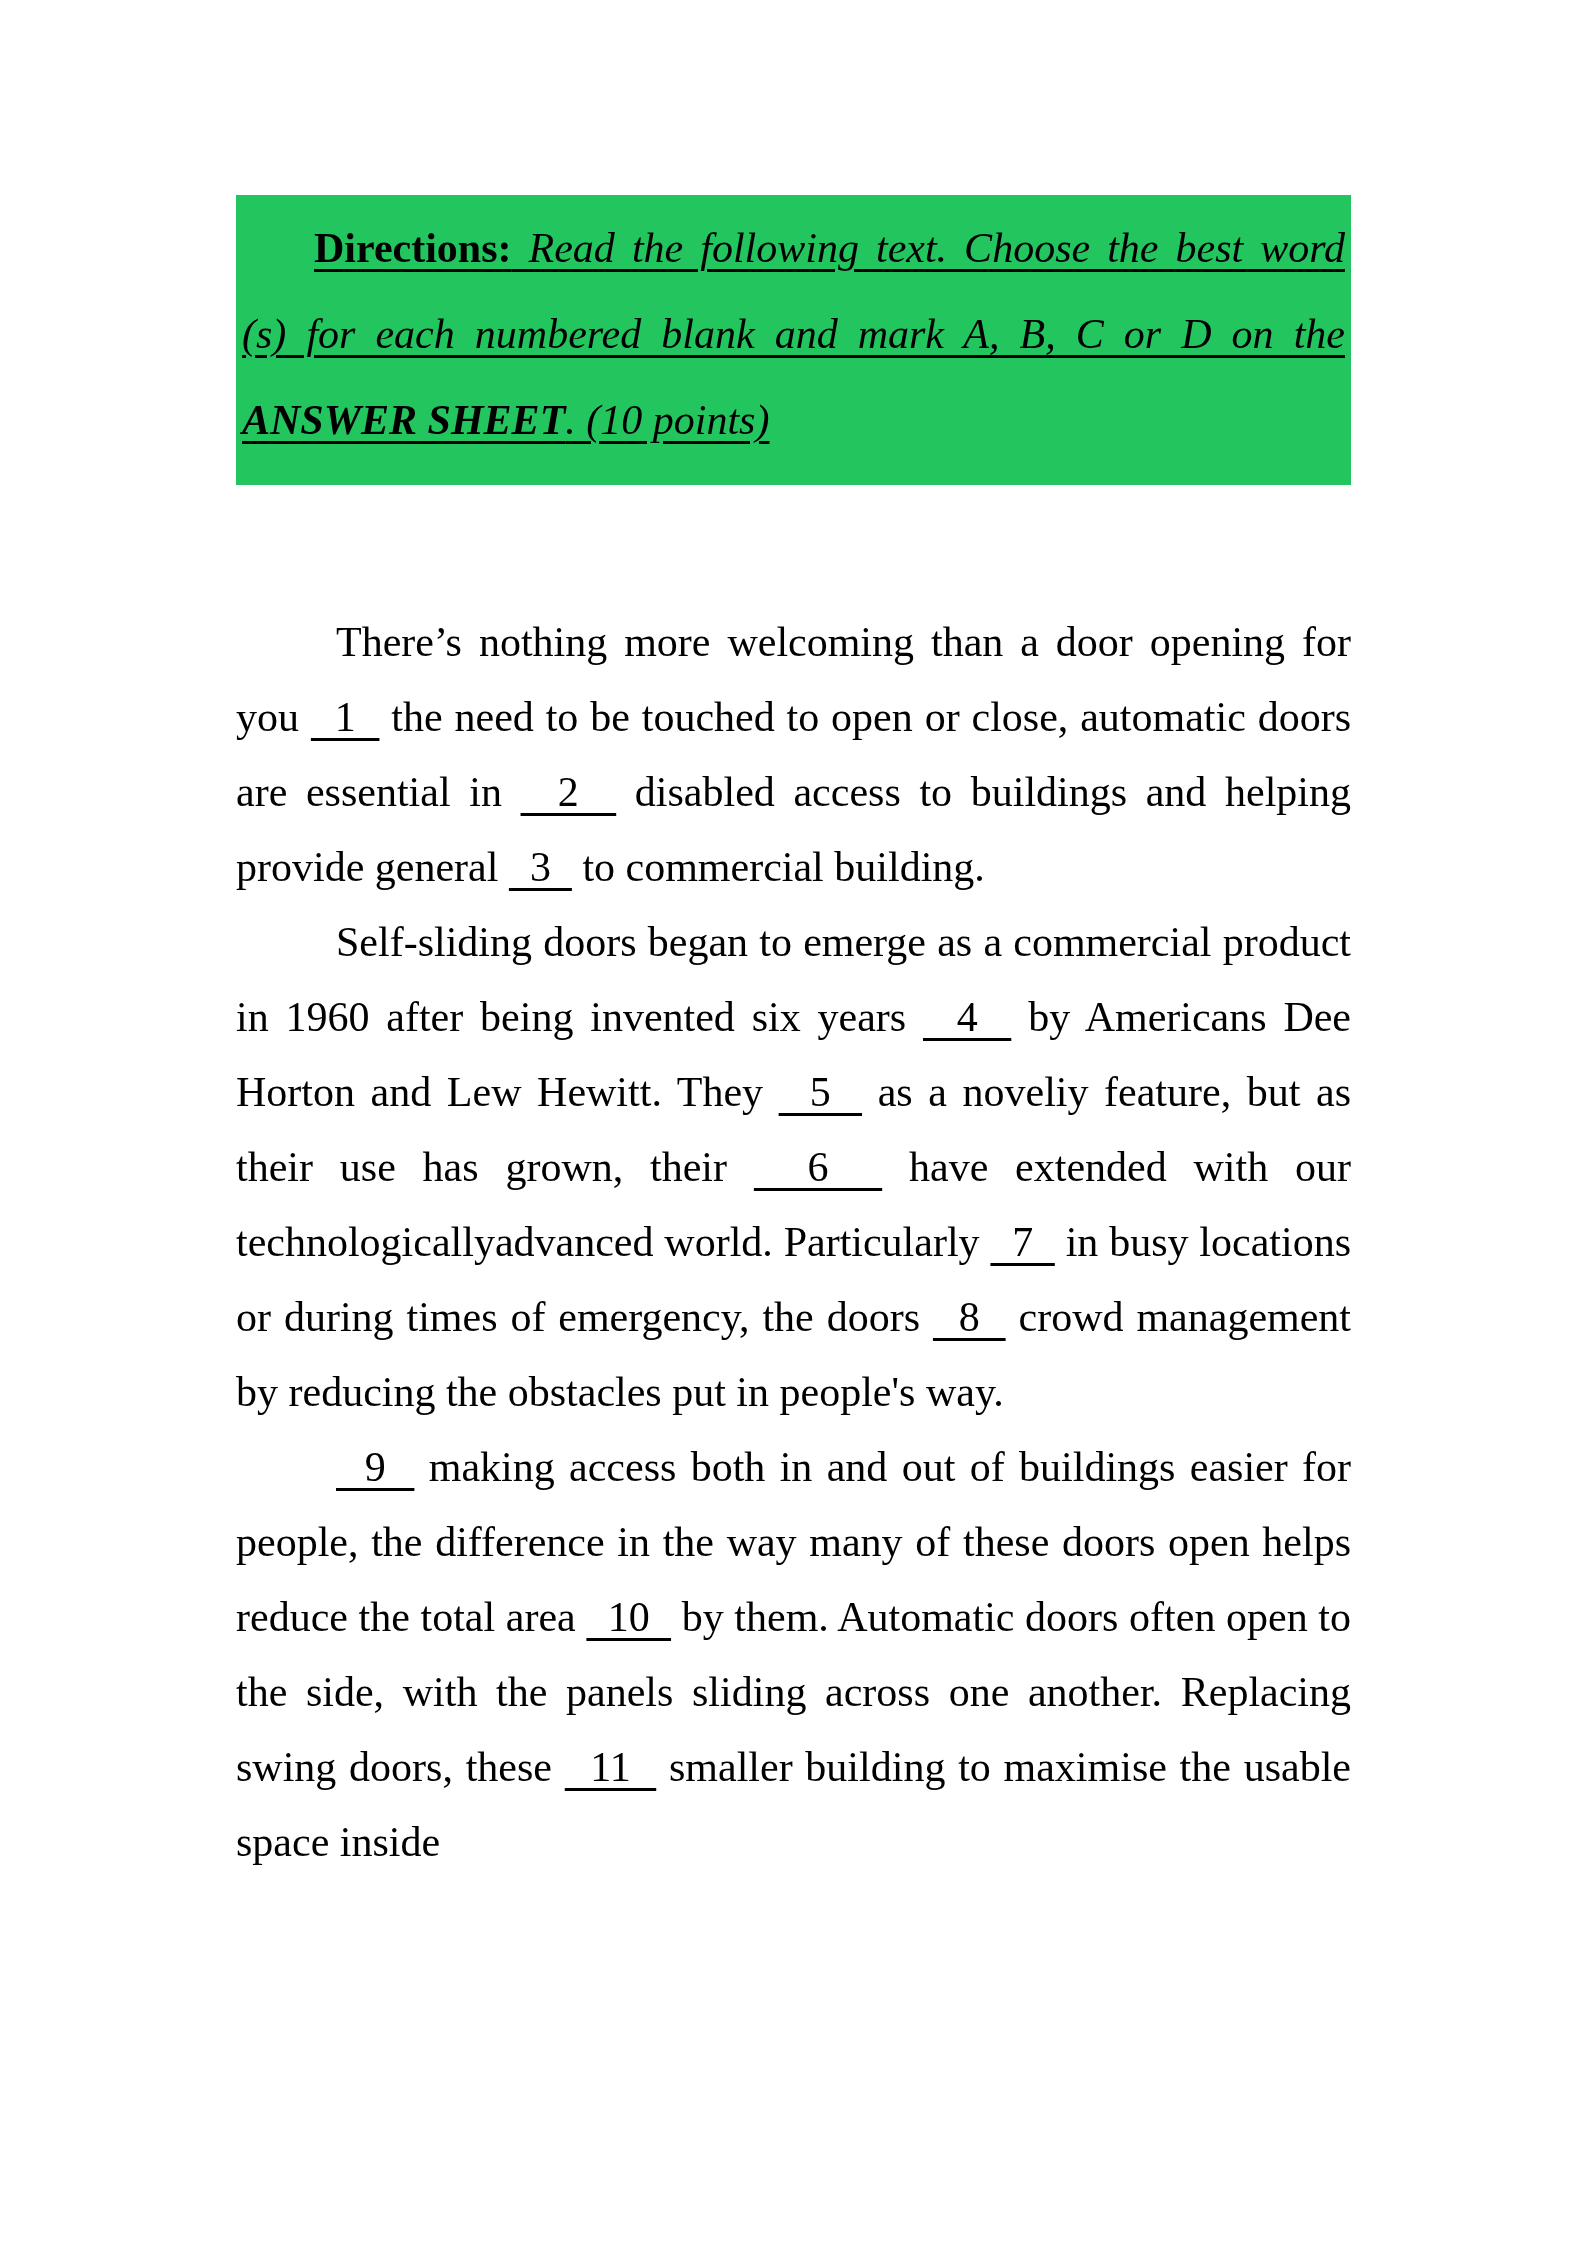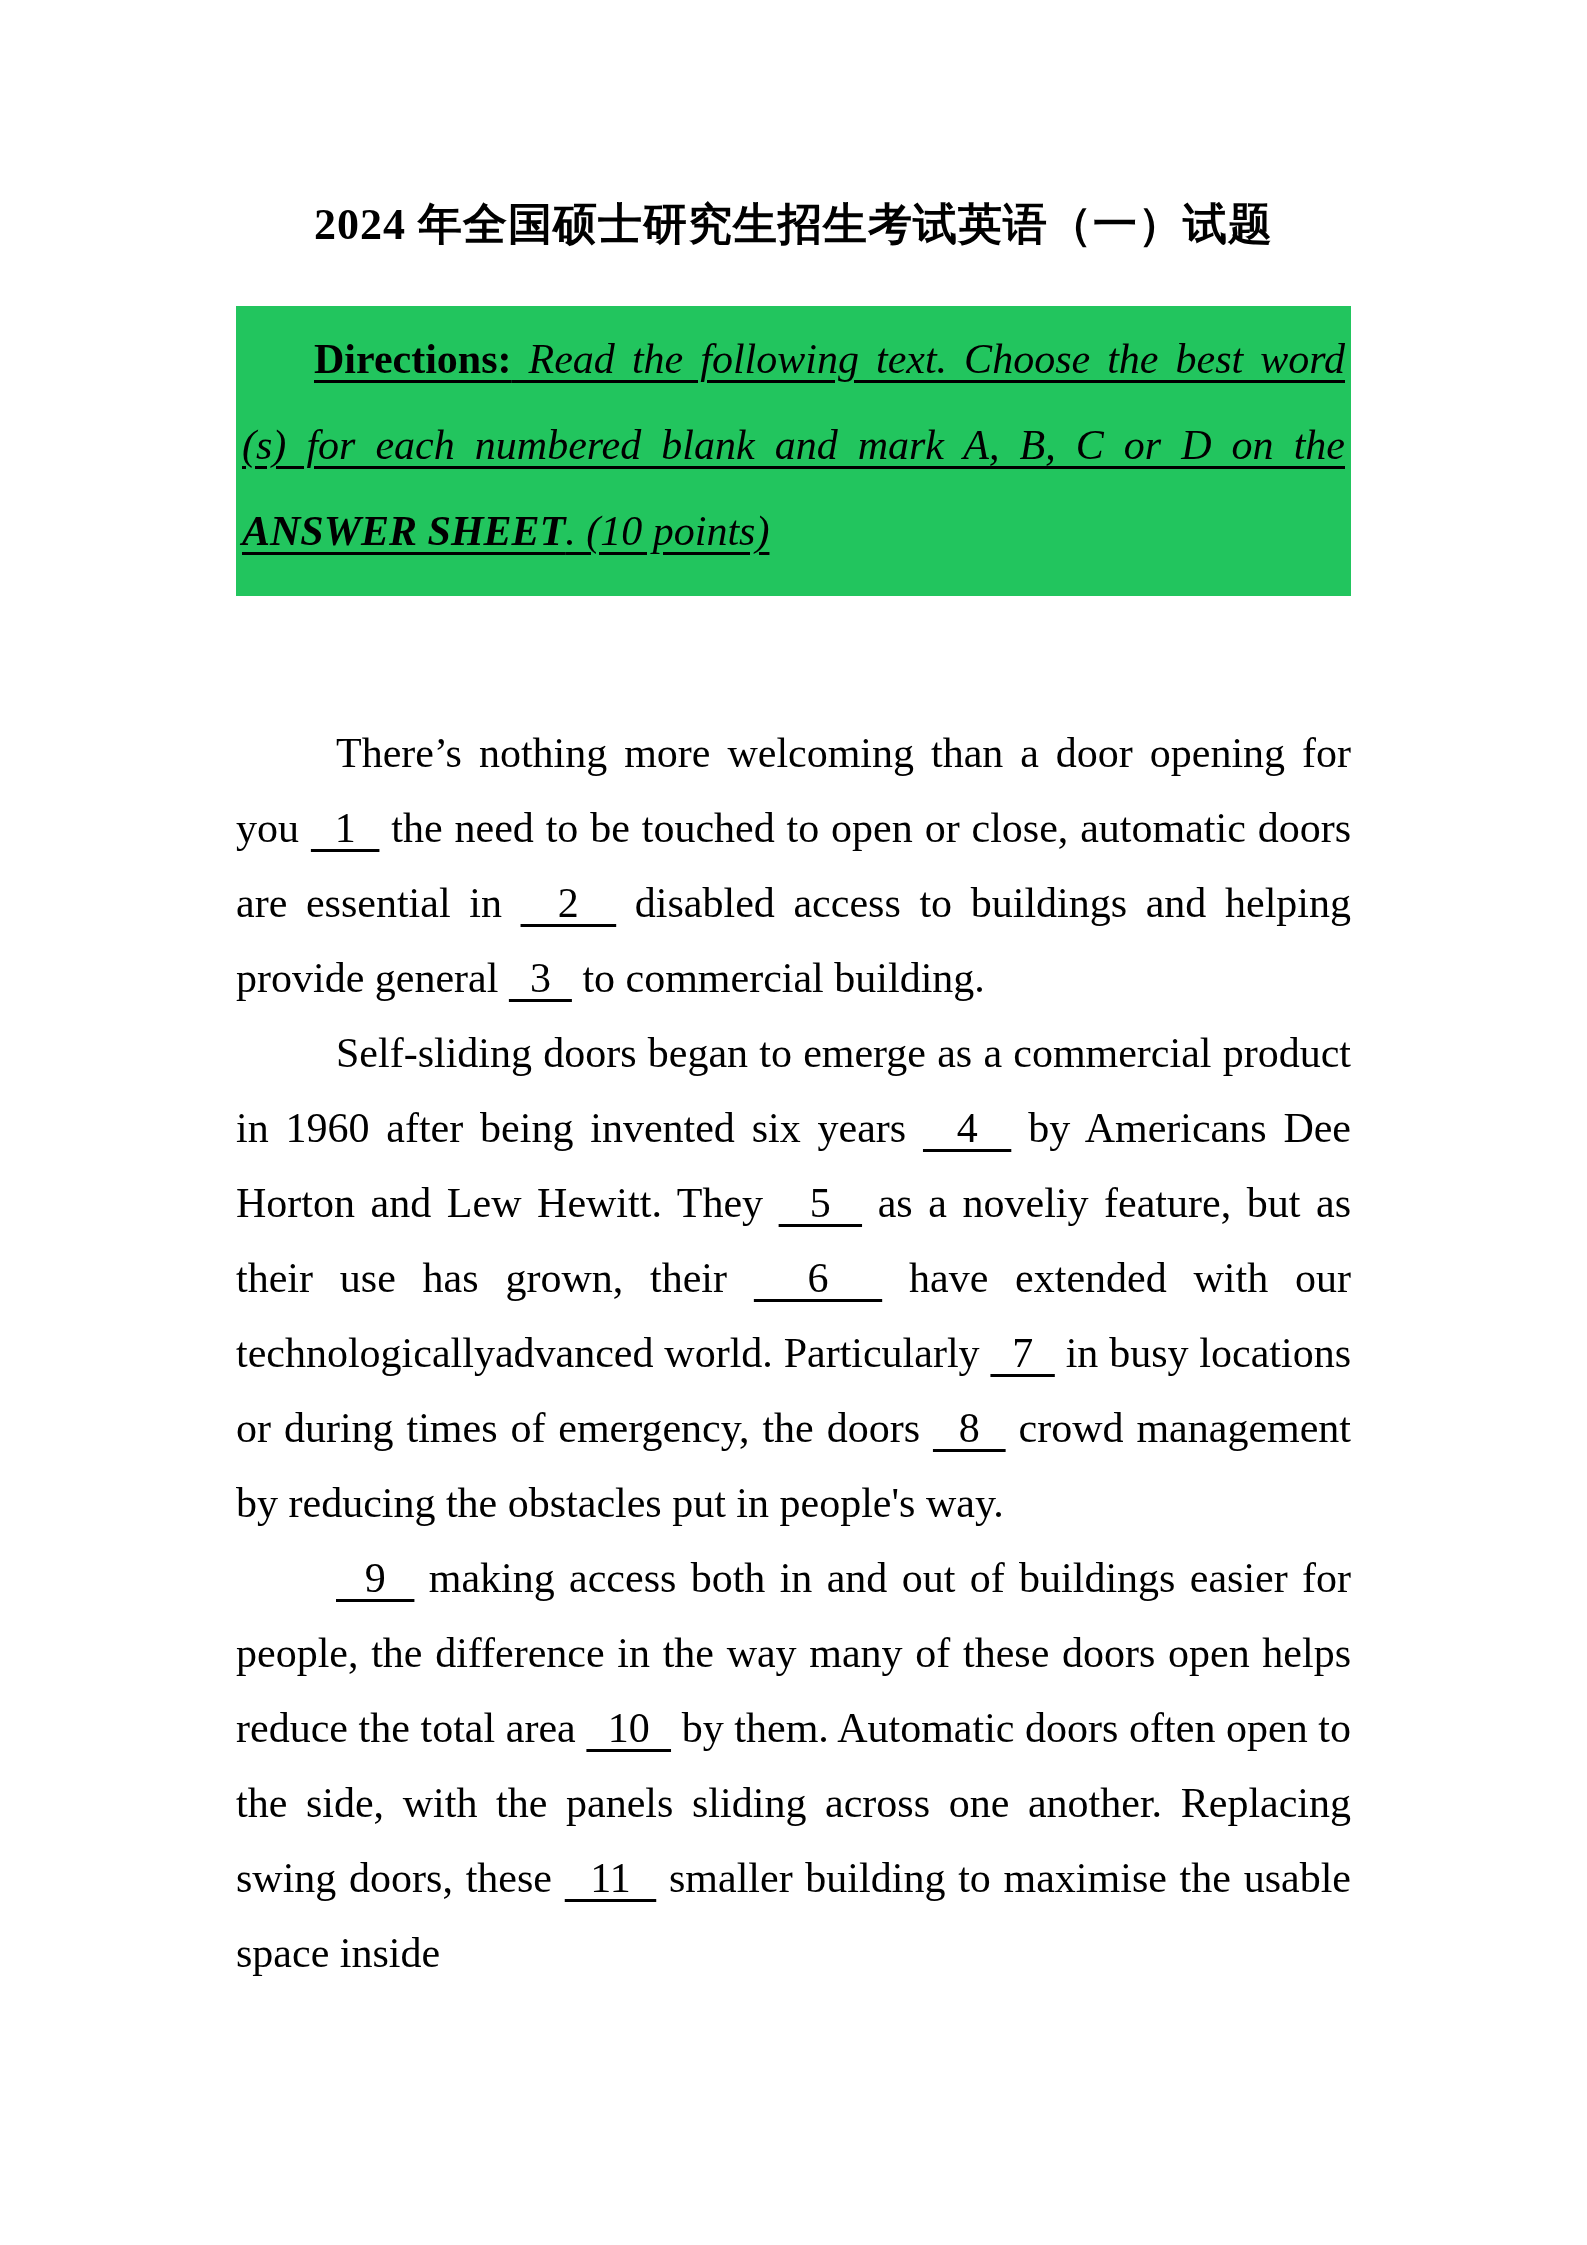--- a/index.html
+++ b/index.html
@@ -81,21 +81,20 @@
     text-underline-offset: 7px;
     white-space: nowrap;
   }
 </style>
 </head>
 <body>
 
 <div class="page">
   <div class="content">
 
-    <div class="doc-title">2024 年全国硕士研究生招生考试英语（一）试题</div>
 
 
     <div class="directions" style="background: #22c55e;"><span class="label">Directions:</span><span class="italic"> Read the following text. Choose the best word (s) for each numbered blank and mark A, B, C or D on the </span><span class="bold-italic">ANSWER SHEET</span><span class="italic">. (10 points)</span></div>
 
     <div class="paragraphs">
         <p class="para"><span>There’s nothing more welcoming than a door opening for you </span><span class="blank">&nbsp;&nbsp;1&nbsp;&nbsp;</span><span>  the need to be touched to open or close, automatic doors are essential in </span><span class="blank">&nbsp;&nbsp;2&nbsp;&nbsp;</span><span> disabled access to buildings and helping provide general </span><span class="blank">&nbsp;&nbsp;3&nbsp;&nbsp;</span><span> to commercial building.</span></p>
         <p class="para"><span>Self-sliding doors began to emerge as a commercial product in 1960 after being invented six years </span><span class="blank">&nbsp;&nbsp;4&nbsp;&nbsp;</span><span> by Americans Dee Horton and Lew Hewitt. They </span><span class="blank">&nbsp;&nbsp;5&nbsp;&nbsp;</span><span> as a noveliy feature, but as their use has grown, their </span><span class="blank">&nbsp;&nbsp;6&nbsp;&nbsp;</span><span> have extended with our technologicallyadvanced world. Particularly </span><span class="blank">&nbsp;&nbsp;7&nbsp;&nbsp;</span><span> in busy locations or during times of emergency, the doors </span><span class="blank">&nbsp;&nbsp;8&nbsp;&nbsp;</span><span> crowd management by reducing the obstacles put in people's way.</span></p>
         <p class="para"><span class="blank">&nbsp;&nbsp;9&nbsp;&nbsp;</span><span> making access both in and out of buildings easier for people, the difference in the way many of these doors open helps reduce the total area </span><span class="blank">&nbsp;&nbsp;10&nbsp;&nbsp;</span><span> by them. Automatic doors often open to the side, with the panels sliding across one another. Replacing swing doors, these </span><span class="blank">&nbsp;&nbsp;11&nbsp;&nbsp;</span><span> smaller building to maximise the usable space inside</span></p>
       </div>
 

